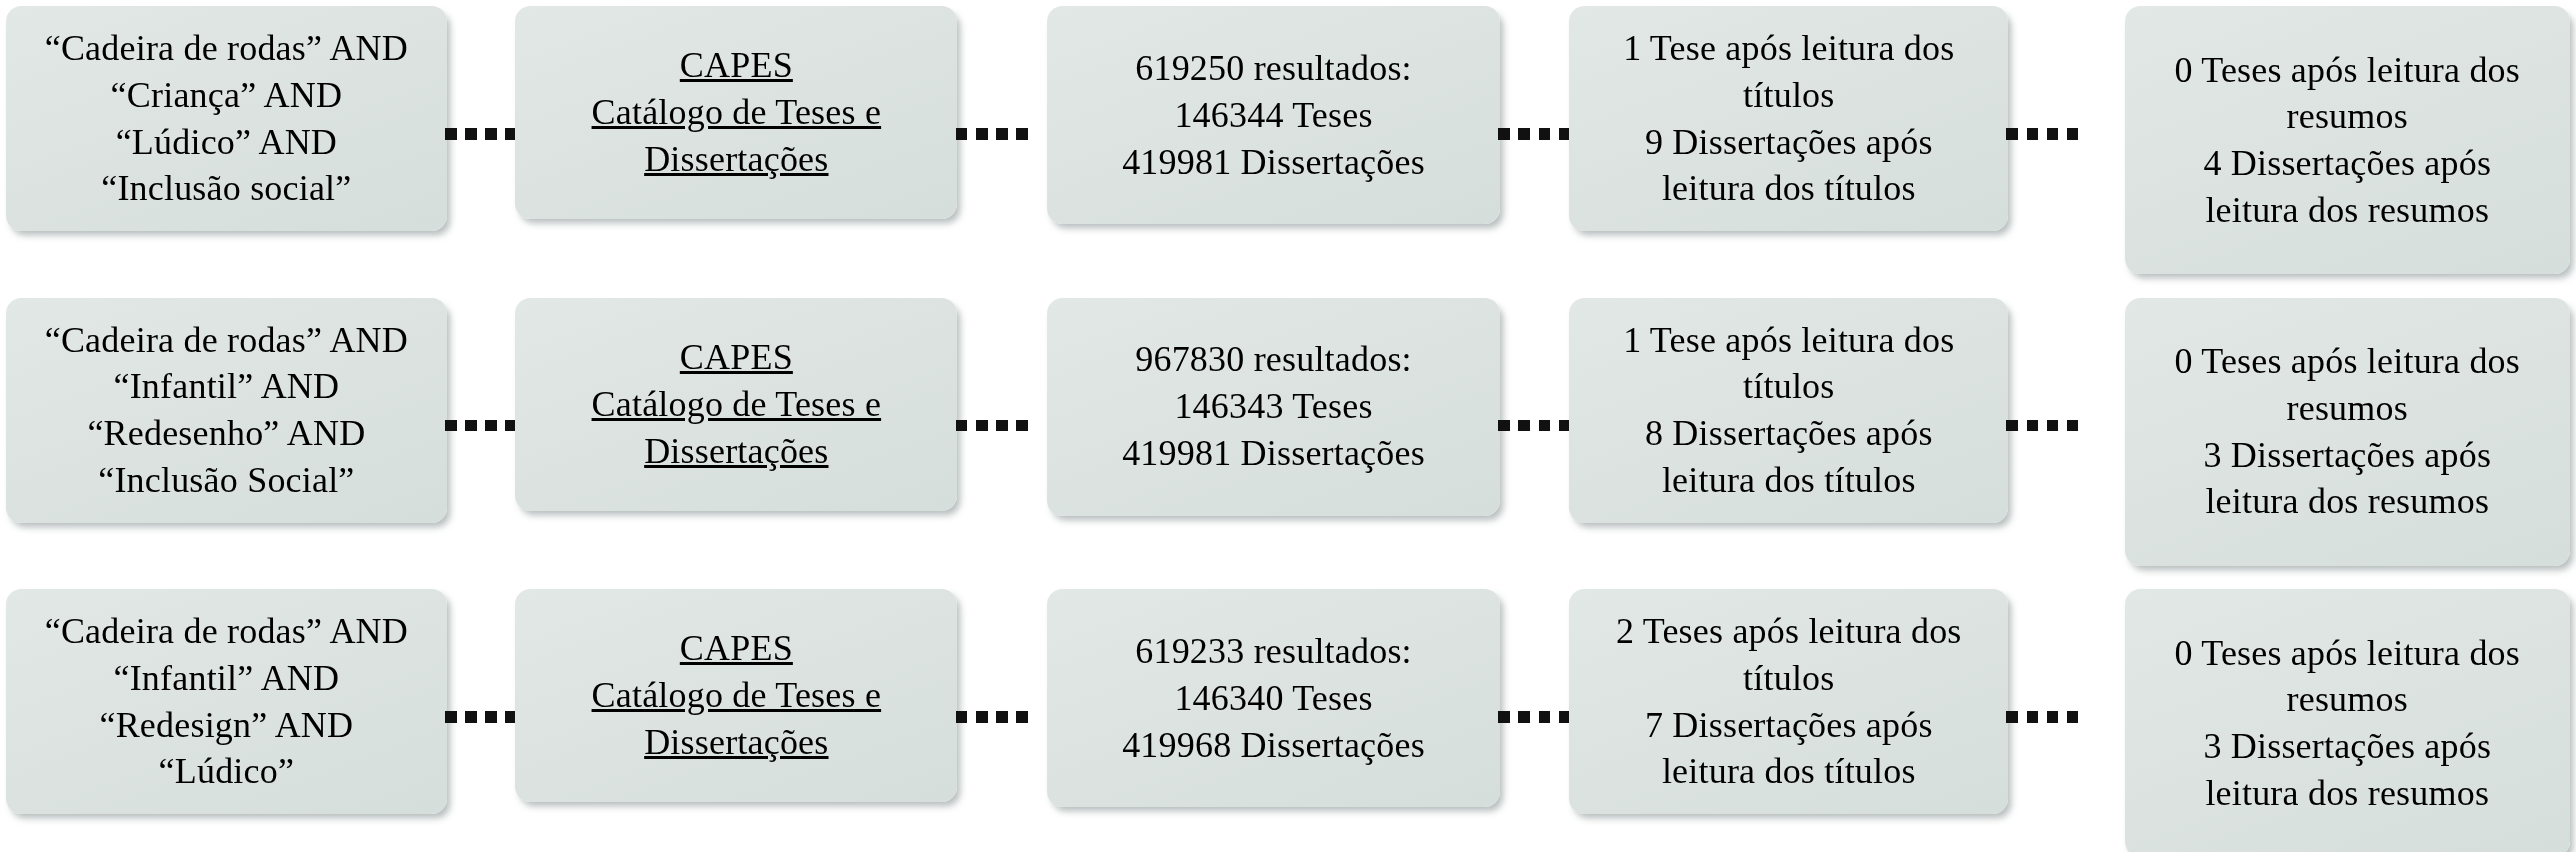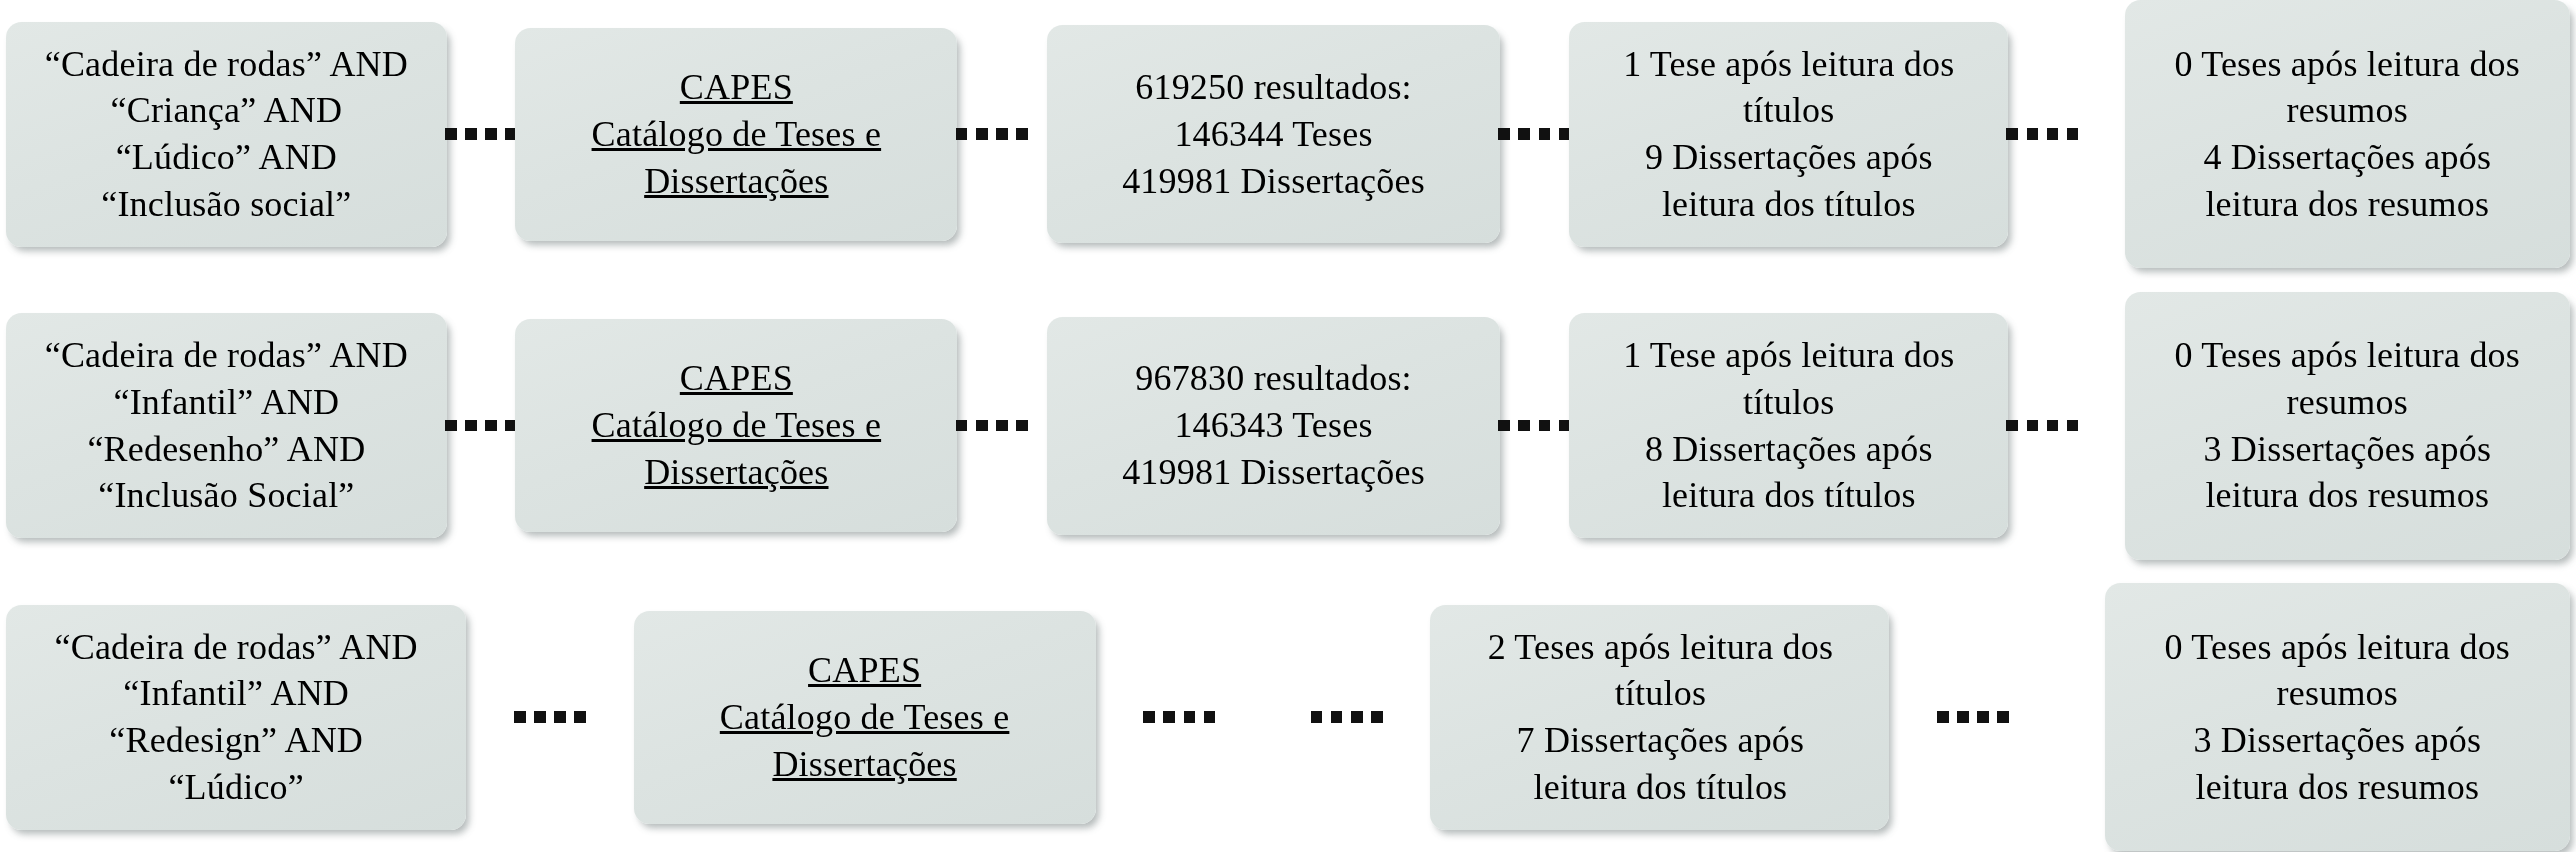--- a/index.html
+++ b/index.html
@@ -22,21 +22,21 @@
     display: flex;
     flex-direction: column;
     justify-content: space-between;
     box-sizing: border-box;
     padding: 6.2px 0 7.8px 0;
   }
 
   .row {
     display: flex;
     flex-direction: row;
-    align-items: center;
+    align-items: flex-start;
     height: 256px;
     width: 2576px;
     box-sizing: border-box;
     padding-left: 6.2px;
     padding-right: 6.2px;
   }
 
   .node {
     background: linear-gradient(160deg, #e2e8e6 0%, #dce3e1 45%, #d6dedc 100%);
     border-radius: 15.5px;
@@ -215,20 +215,25 @@
       <span class="node-text">CAPES
 Catálogo de Teses e
 Dissertações</span>
     </div>
     <div class="connector">
       <span class="dot"></span>
       <span class="dot"></span>
       <span class="dot"></span>
       <span class="dot"></span>
     </div>
+    <div class="node col-3">
+      <span class="node-text">619233 resultados:
+146340 Teses
+419968 Dissertações</span>
+    </div>
     <div class="connector">
       <span class="dot"></span>
       <span class="dot"></span>
       <span class="dot"></span>
       <span class="dot"></span>
     </div>
     <div class="node col-4">
       <span class="node-text">2 Teses após leitura dos
 títulos
 7 Dissertações após

